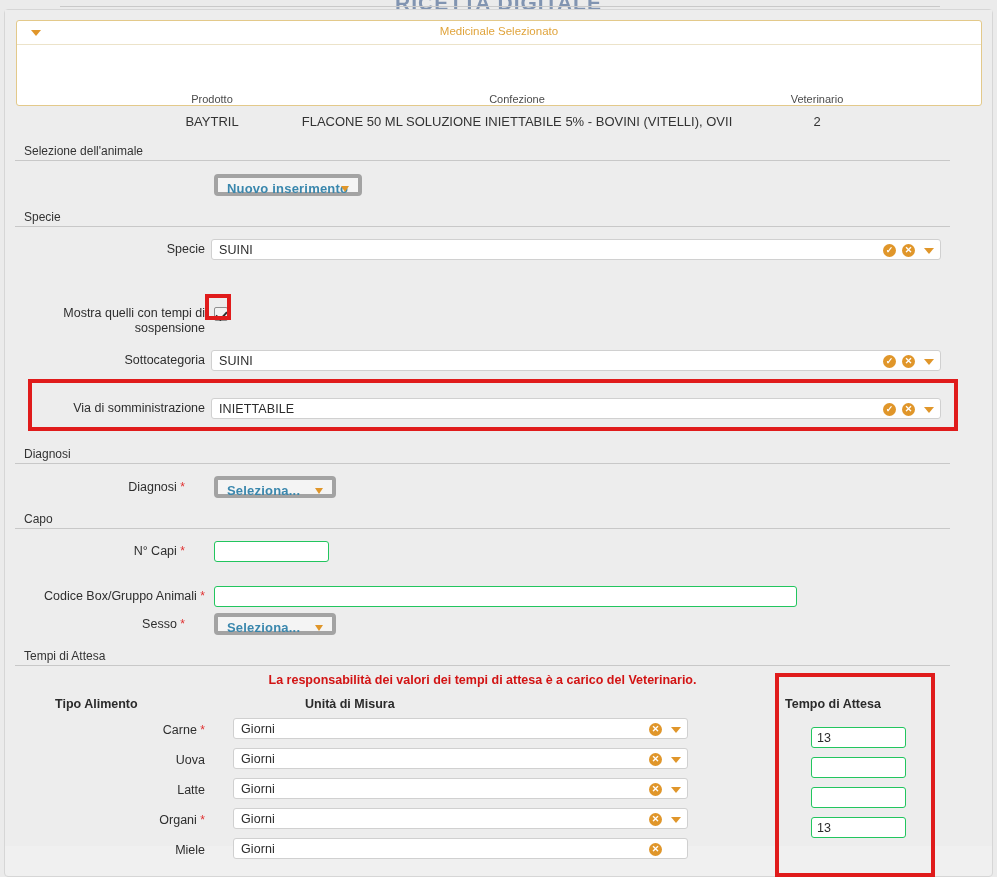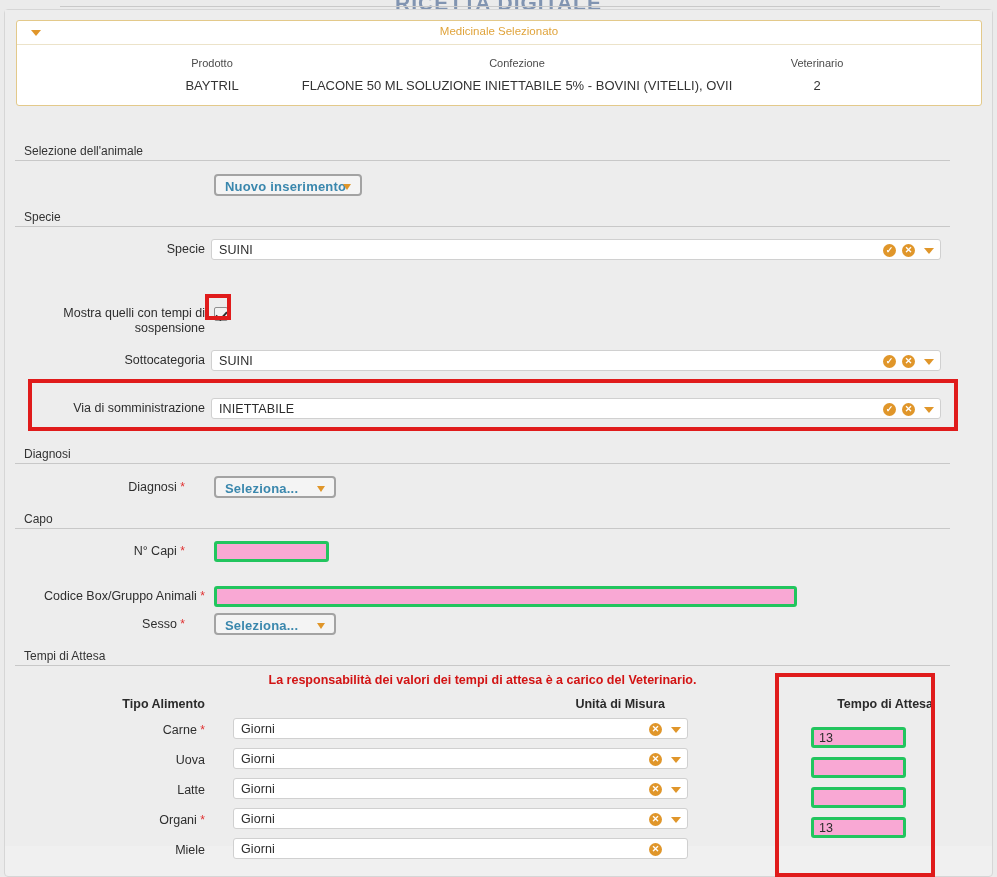--- a/index.html
+++ b/index.html
@@ -89,21 +89,21 @@
   }
   .med-panel-title {
     position: absolute; left: 0; right: 0; top: 4px;
     text-align: center;
     font-size: 11.5px;
     color: #e0a43c;
   }
   .med-cols {
     position: relative; height: 60px;
   }
-  .med-col { position: absolute; text-align: center; }
+  .med-col { position: absolute; text-align: center; margin-top: 36px; }
   .med-col-h {
     font-size: 11px; color: #4b4b4b; margin-bottom: 9px;
   }
   .med-col-v {
     font-size: 13px; color: #333;
     white-space: nowrap; overflow: hidden;
   }
   .med-col.prodotto { left: 120px; width: 150px; top: 12px; }
   .med-col.confezione { left: 240px; width: 520px; top: 12px; }
   .med-col.quantitativo { left: 710px; width: 180px; top: 12px; }
@@ -157,21 +157,21 @@
     border-right: 5px solid transparent;
     border-top: 6px solid #e0962a;
     cursor: pointer;
   }
 
   
   .ddbtn {
     position: absolute;
     height: 22px;
     background: #f4f4f4;
-    border: 2px solid #a3a3a3;
+    border: 4px solid #a3a3a3;
     border-radius: 4px;
     cursor: pointer;
   }
   .ddbtn .ddtext {
     position: absolute; left: 9px; top: 3px;
     font-size: 13px; font-weight: bold;
     color: #3a87ad;
     letter-spacing: .2px;
     white-space: nowrap;
   }
@@ -180,22 +180,22 @@
     width: 0; height: 0;
     border-left: 4.5px solid transparent;
     border-right: 4.5px solid transparent;
     border-top: 6px solid #e0962a;
   }
 
   
   .tinput {
     position: absolute;
     height: 21px;
-    background: #f9a8d4;
-    border: 3px solid #22c55e;
+    background: #ffffff;
+    border: 1px solid #22c55e;
     border-radius: 3px;
     font-family: "Liberation Sans", sans-serif;
     font-size: 12.5px;
     color: #2b2b2b;
     padding: 0 5px;
     outline: none;
   }
 
   
   .cbox {
@@ -220,21 +220,21 @@
     position: absolute;
     left: 0; width: 935px;
     text-align: center;
     font-size: 12.5px; font-weight: bold;
     color: #d21414;
   }
   .th {
     position: absolute;
     font-size: 12.5px; font-weight: bold;
     color: #2b2b2b;
-    text-align: right;
+    text-align: left;
   }
   .trow-label {
     position: absolute;
     text-align: right;
     font-size: 12.5px;
     color: #2e2e2e;
   }
 
   
   .annot {

